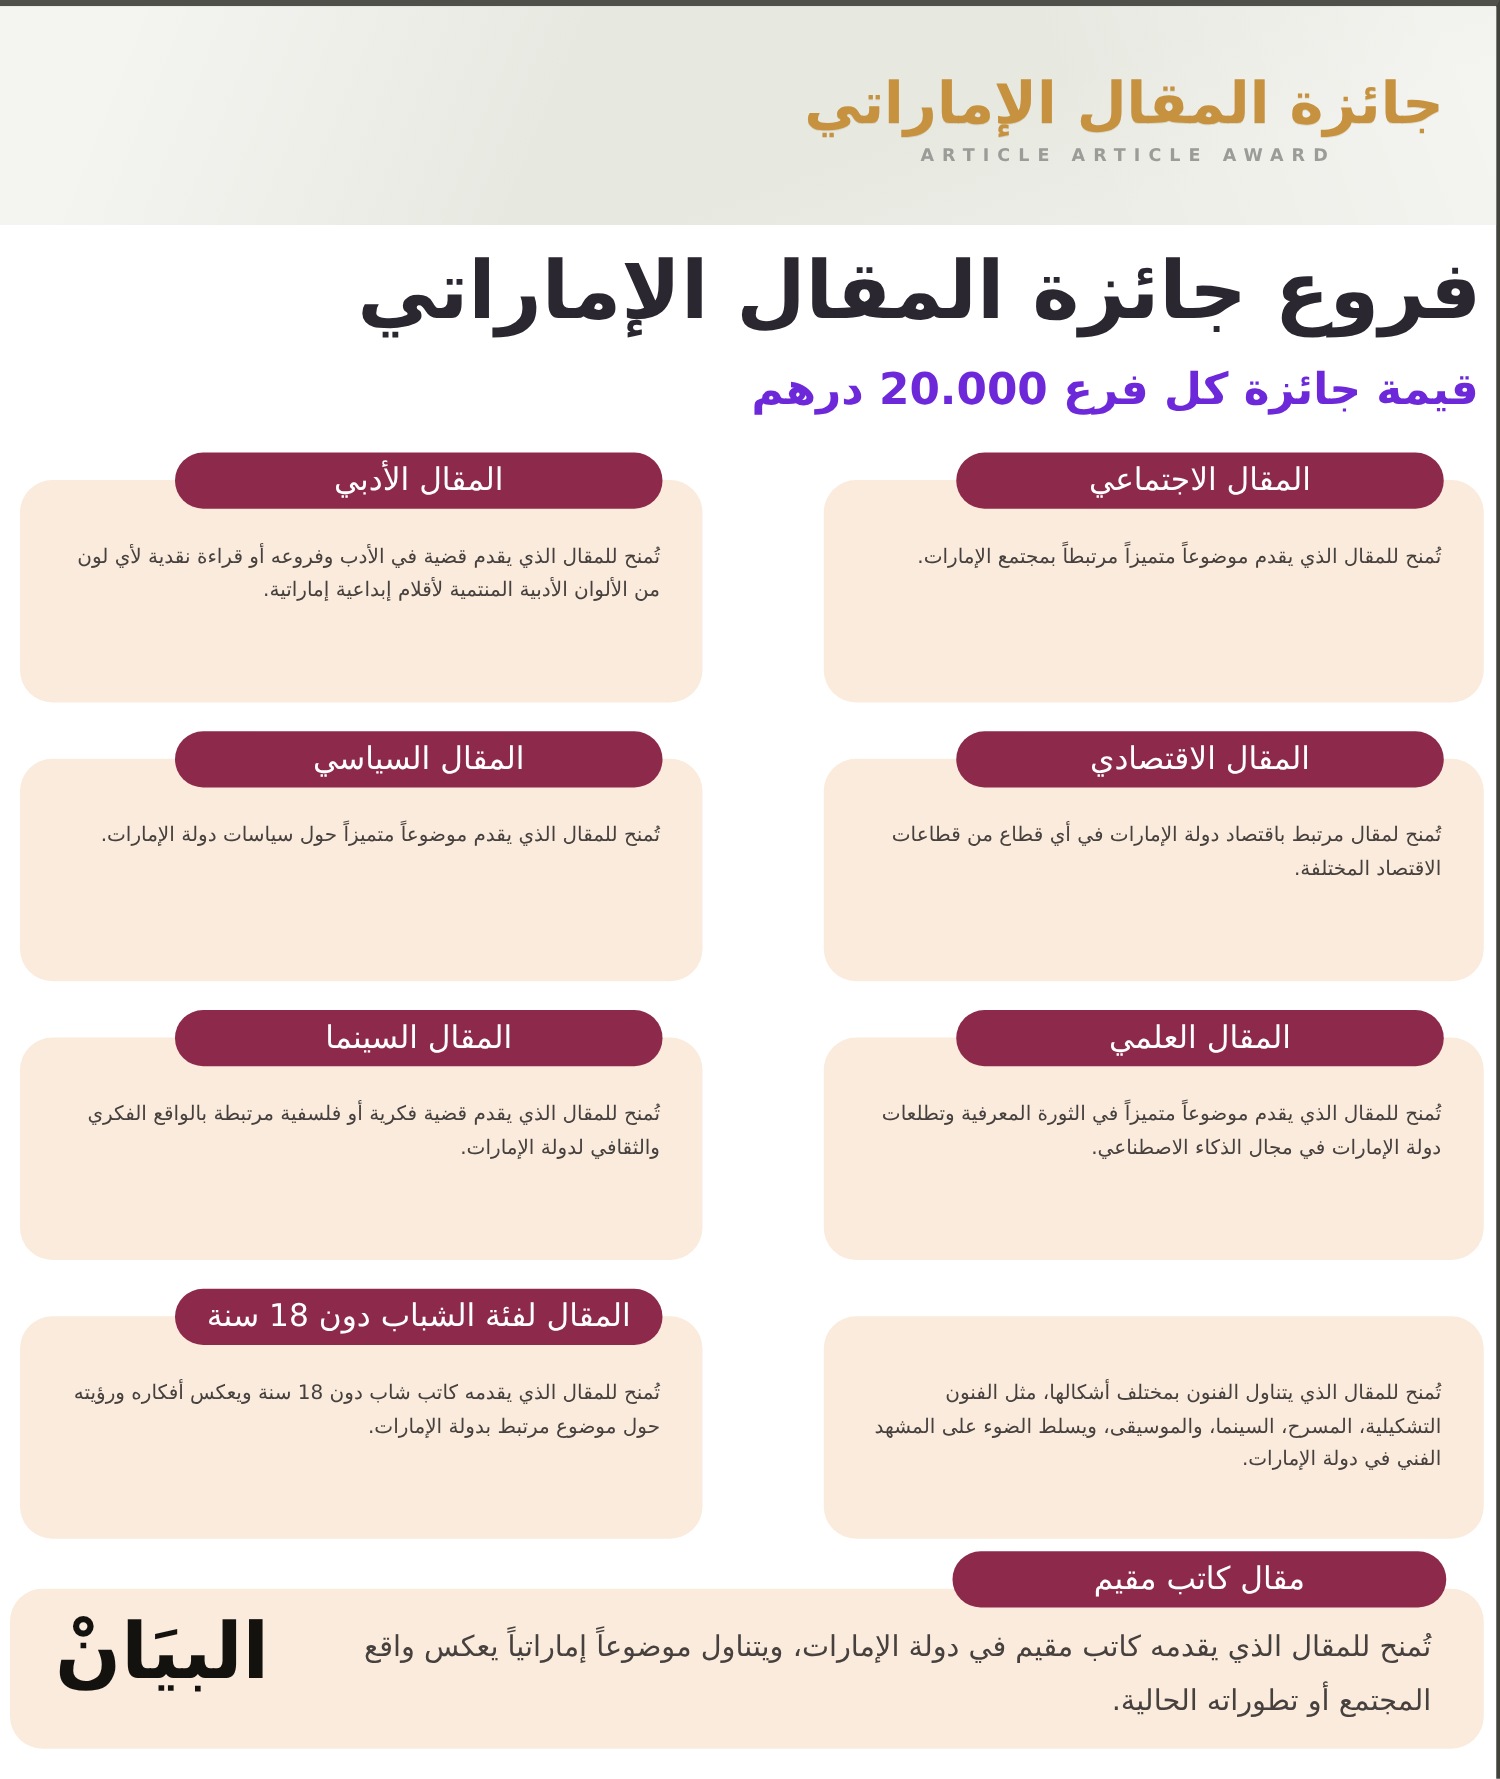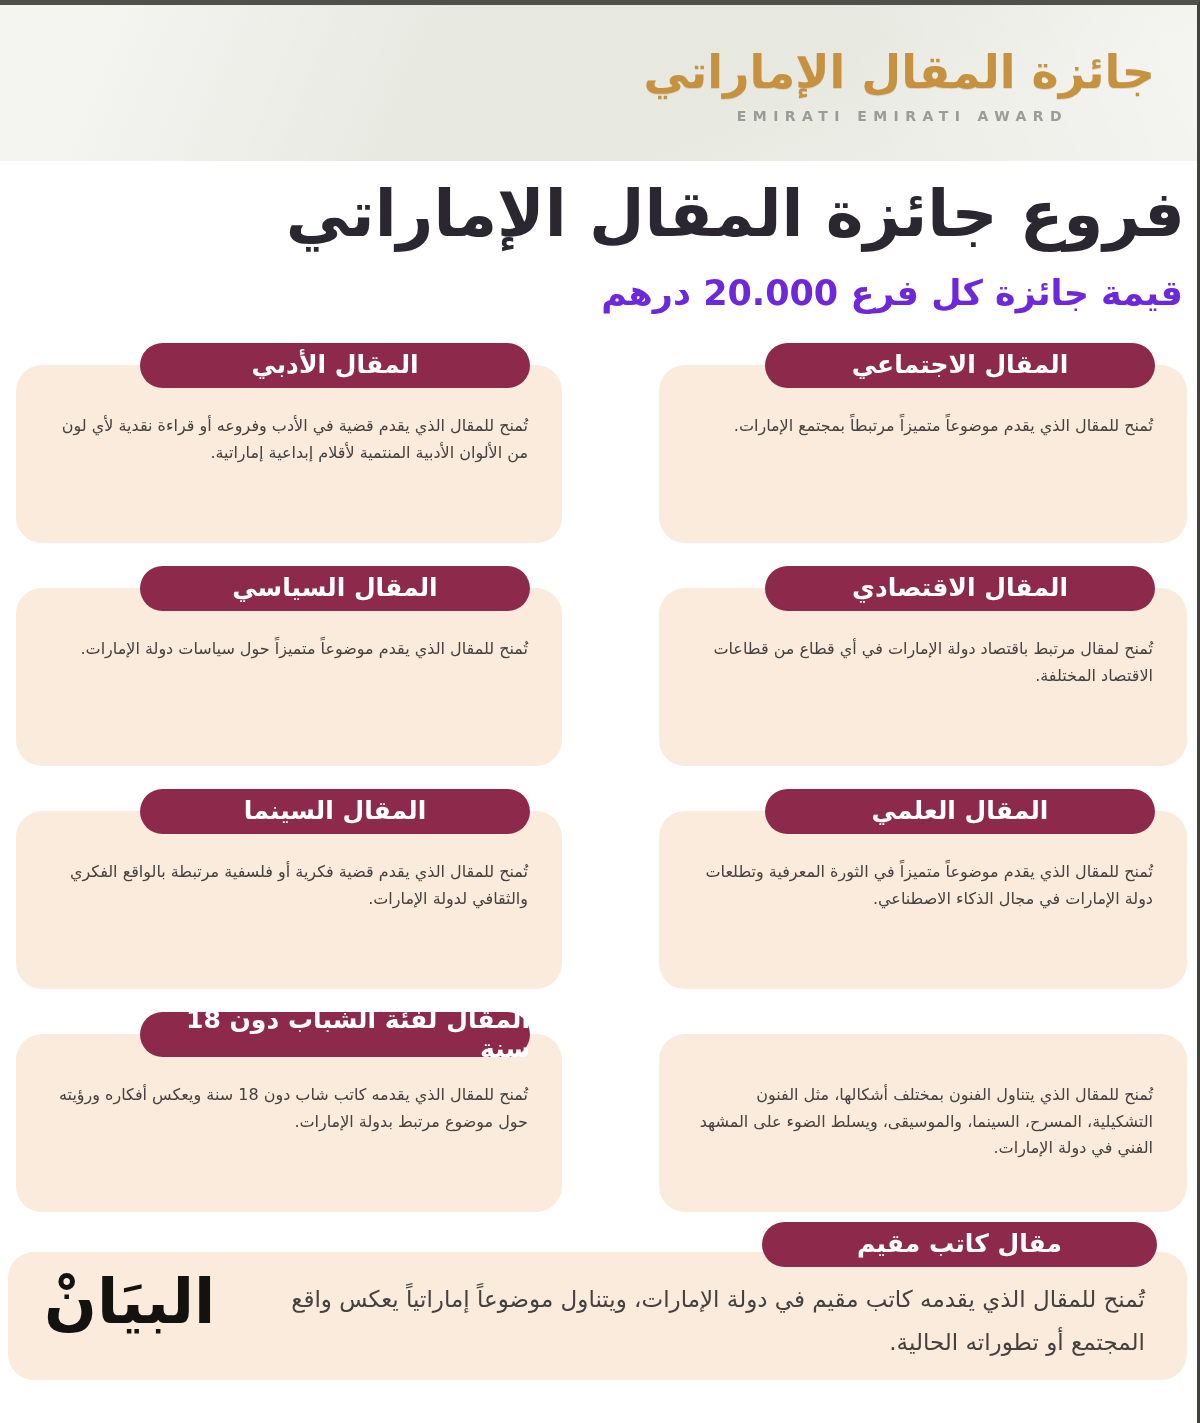--- a/index.html
+++ b/index.html
@@ -8,21 +8,21 @@
     background:#ffffff;
     font-family:"DejaVu Sans",sans-serif;
     overflow:hidden;
     box-sizing:border-box;
     border-top:5px solid #50504a;
     border-right:3px solid #42423d;
     position:relative;
   }
   
   .header-band{
-    height:156px;
+    height:175px;
     background:
       linear-gradient(112deg, rgba(255,255,255,.55) 8%, rgba(255,255,255,0) 38%),
       linear-gradient(250deg, rgba(255,255,255,.40) 4%, rgba(255,255,255,0) 30%),
       linear-gradient(160deg, rgba(222,224,214,.35) 60%, rgba(255,255,255,0) 80%),
       #ECEDE6;
     display:flex;
     justify-content:flex-end;
     align-items:center;
     padding-right:42px;
     box-sizing:border-box;
@@ -86,21 +86,21 @@
     right:32px;
     width:390px;
     height:45px;
     background:#8D2A4C;
     border-radius:24px;
     color:#ffffff;
     display:flex;
     align-items:center;
     justify-content:center;
     font-size:25px;
-    font-weight:bold;
+    font-weight:normal;
     direction:rtl;
     box-sizing:border-box;
     padding-bottom:2px;
   }
   .body-text{
     margin:0;
     direction:rtl;
     text-align:right;
     font-size:16px;
     line-height:1.64;
@@ -136,21 +136,21 @@
     color:#14120F;
     line-height:1.1;
   }
 </style>
 </head>
 <body>
 
 <div class="header-band">
   <div class="logo-block">
     <div class="logo-arabic">جائزة المقال الإماراتي</div>
-    <div class="logo-english">EMIRATI EMIRATI AWARD</div>
+    <div class="logo-english">ARTICLE ARTICLE AWARD</div>
   </div>
 </div>
 
 <div class="content">
 
   <h1 class="page-title">فروع جائزة المقال الإماراتي</h1>
   <div class="subtitle">قيمة جائزة كل فرع 20.000 درهم</div>
 
   <div class="grid">
 

